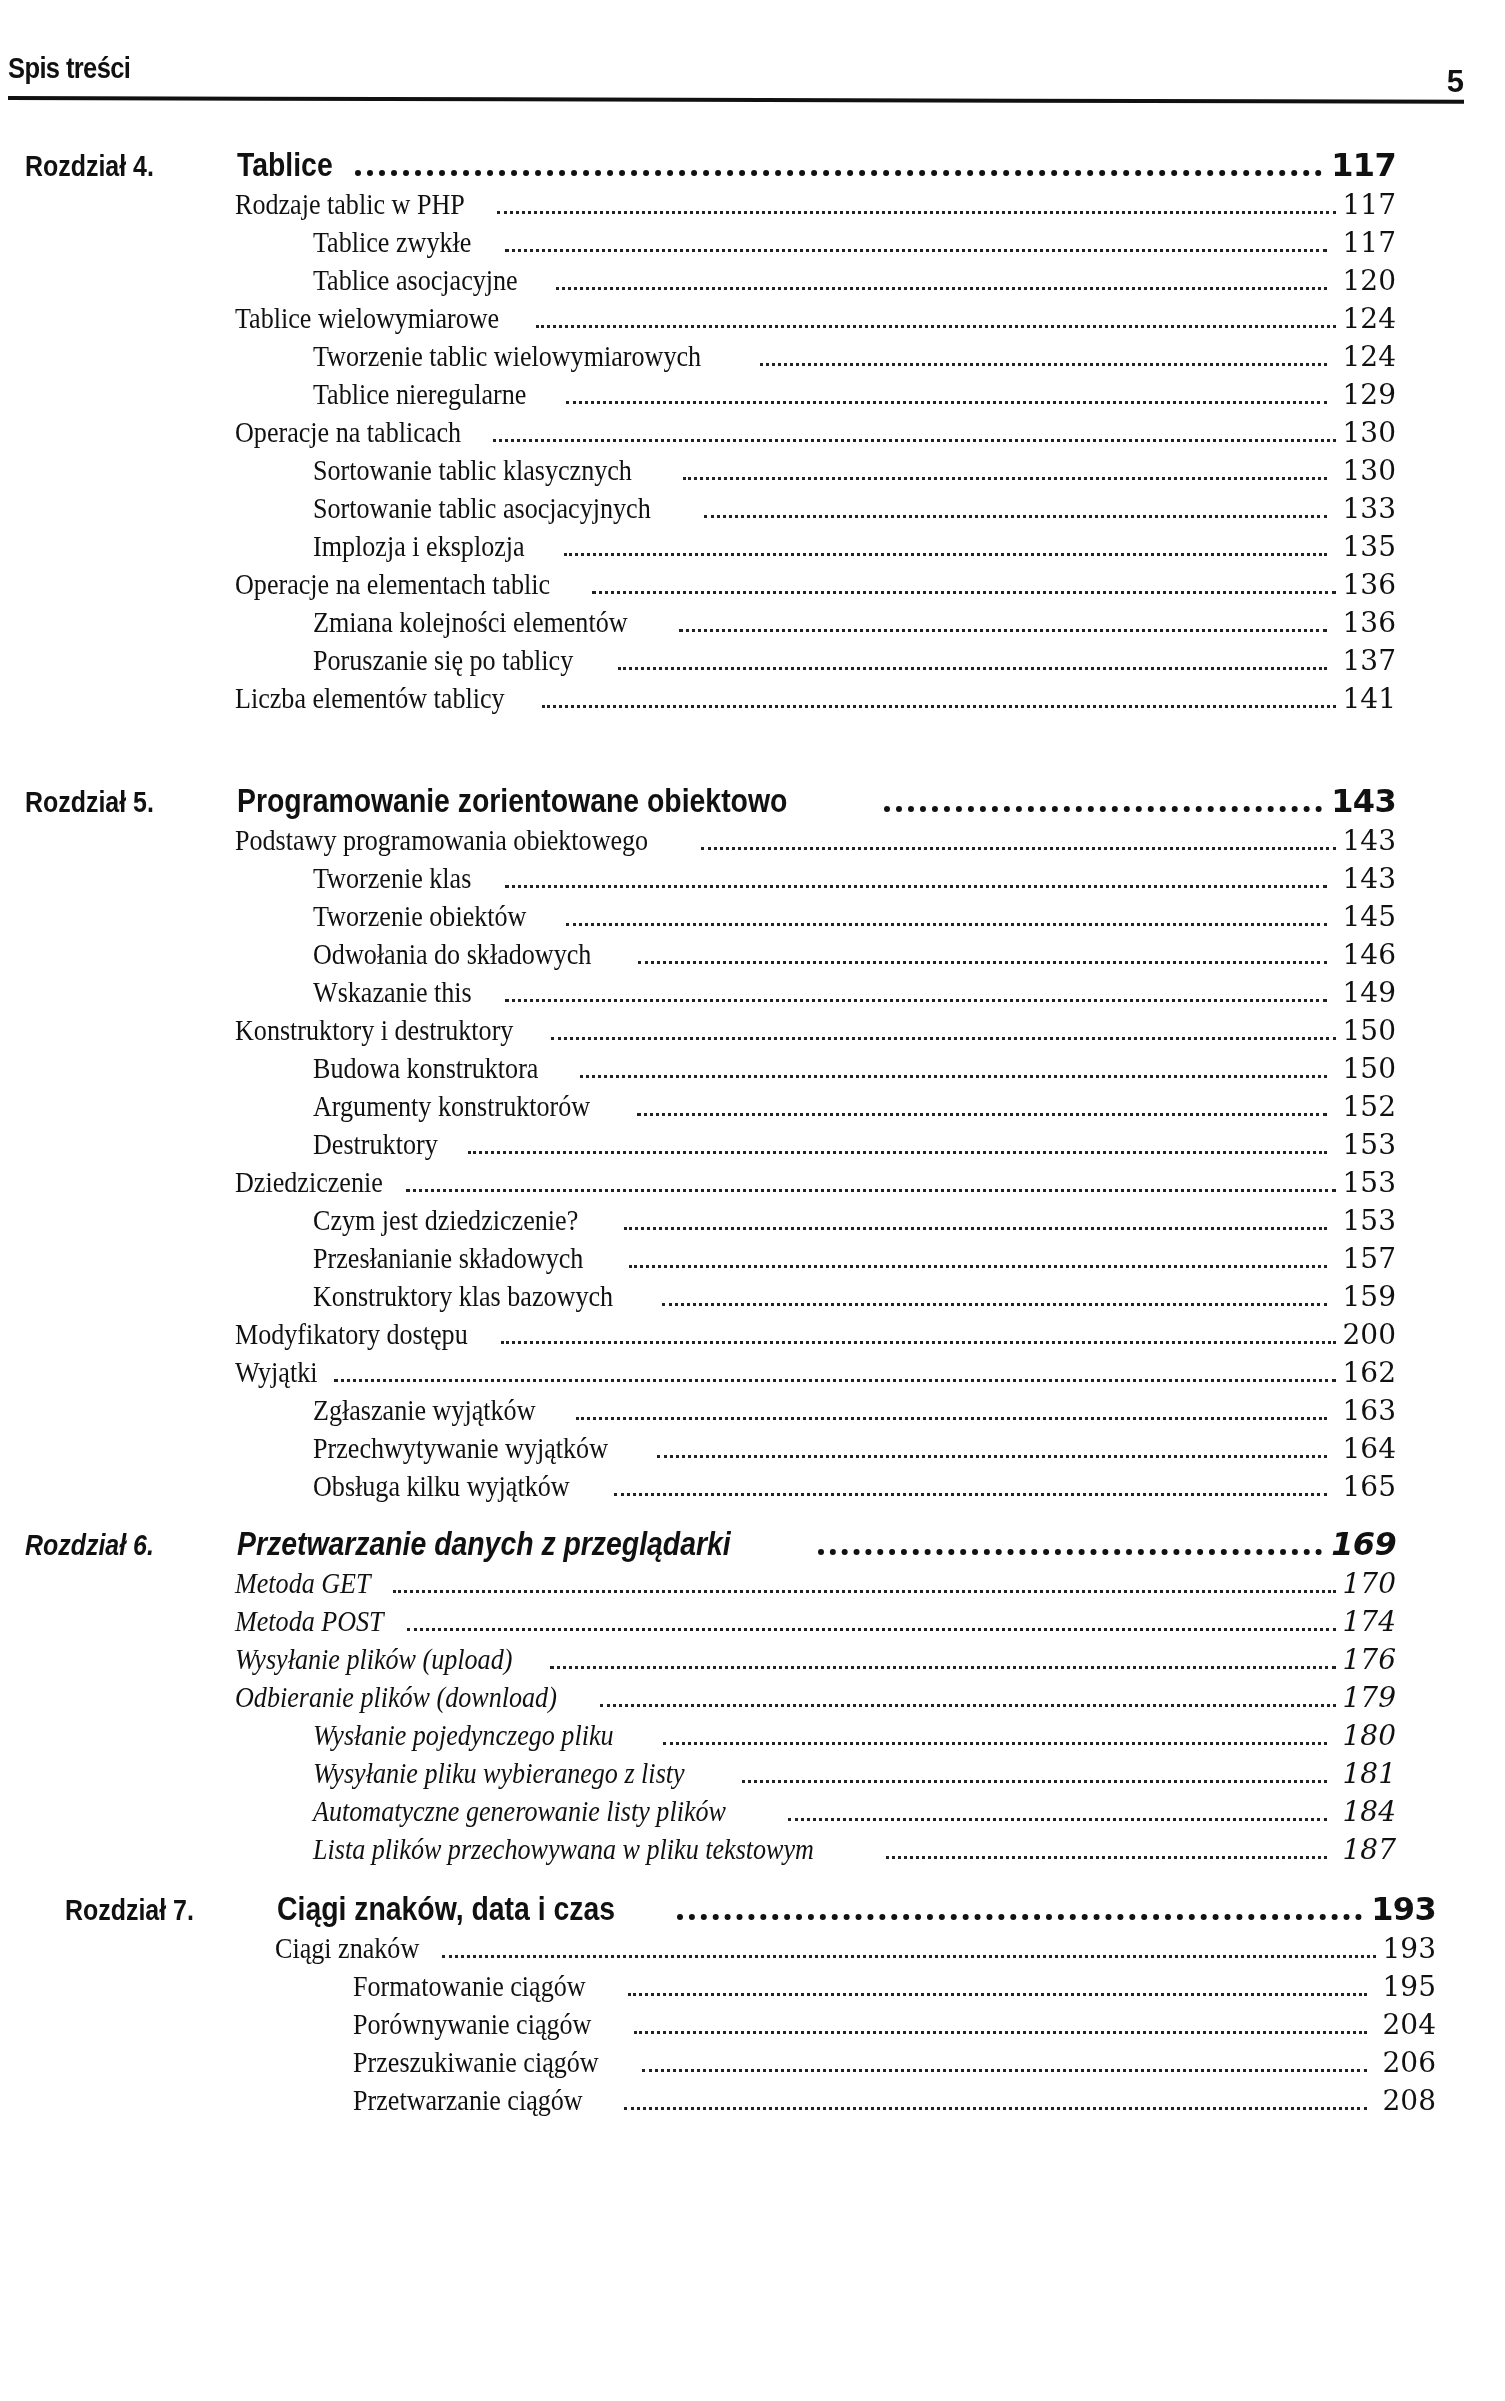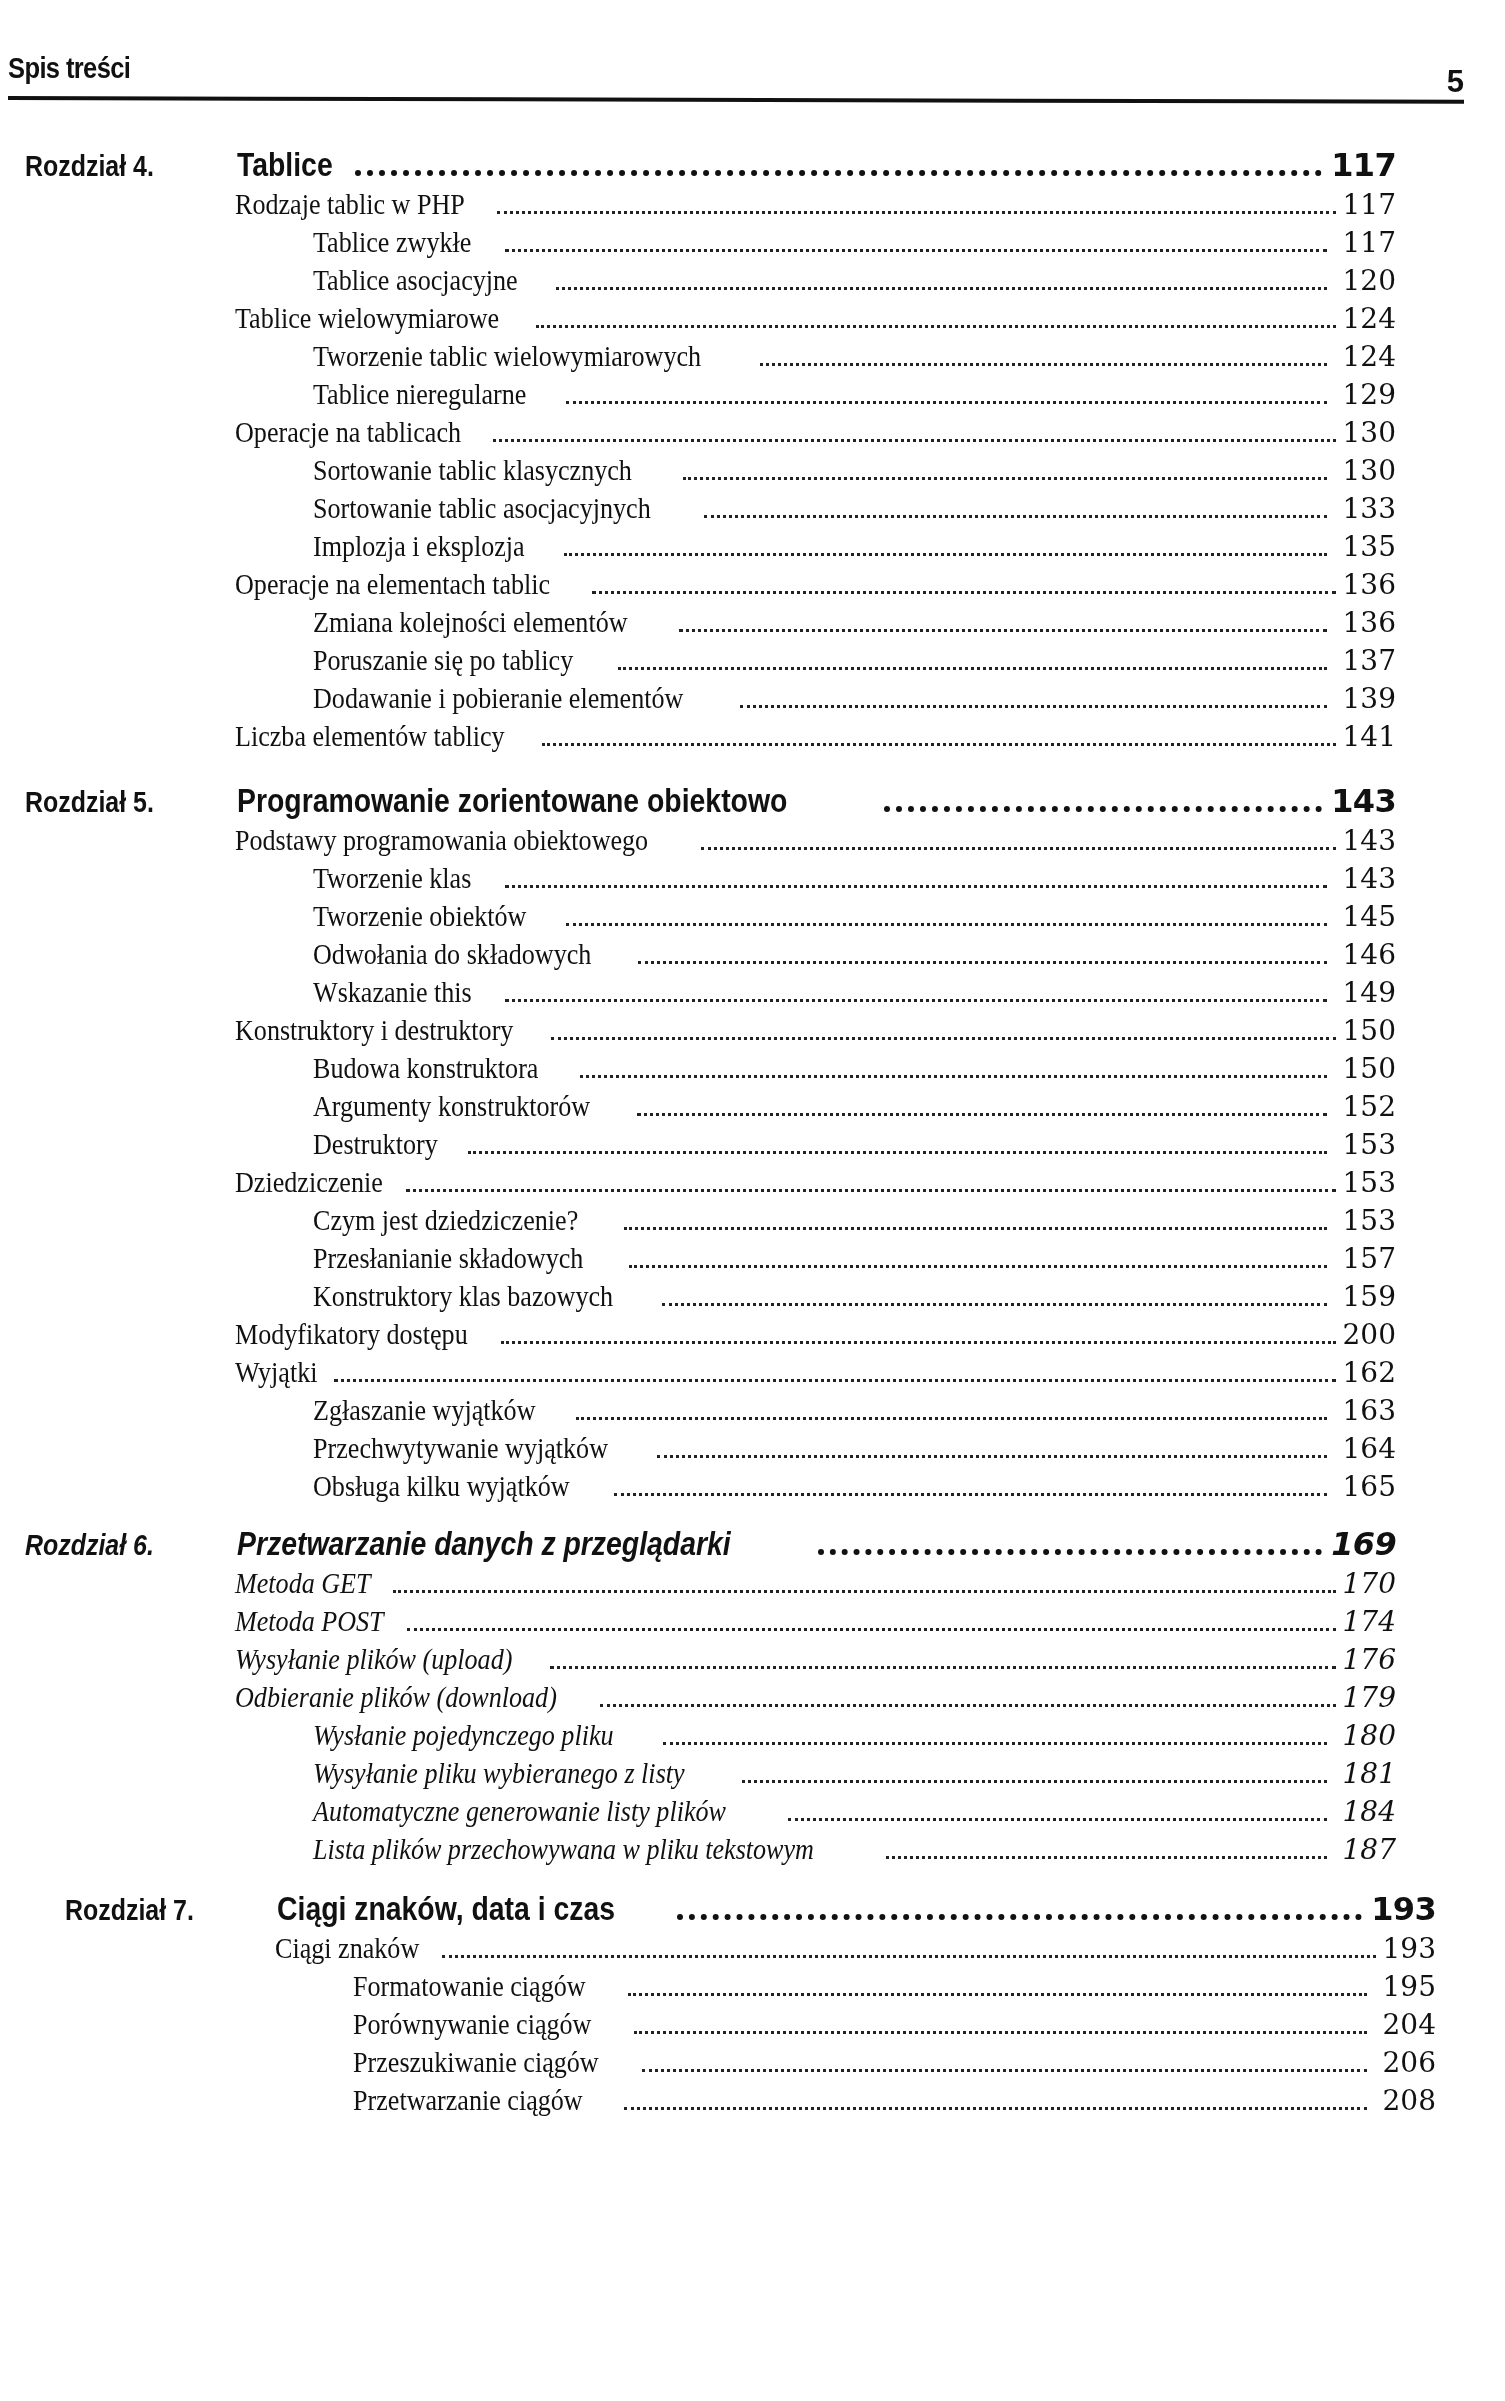--- a/index.html
+++ b/index.html
@@ -128,27 +128,20 @@
           <span class="entry-page">136</span>
         </div>
       </div>
       <div class="entry lvl2">
         <div class="entry-row">
           <span class="entry-title">Poruszanie się po tablicy</span>
           <span class="entry-leader"></span>
           <span class="entry-page">137</span>
         </div>
       </div>
-      <div class="entry lvl2">
-        <div class="entry-row">
-          <span class="entry-title">Dodawanie i pobieranie elementów</span>
-          <span class="entry-leader"></span>
-          <span class="entry-page">139</span>
-        </div>
-      </div>
       <div class="entry lvl1">
         <div class="entry-row">
           <span class="entry-title">Liczba elementów tablicy</span>
           <span class="entry-leader"></span>
           <span class="entry-page">141</span>
         </div>
       </div>
     </div>
     <div class="chapter" style="top: 779px;">
       <div class="ch-head">

